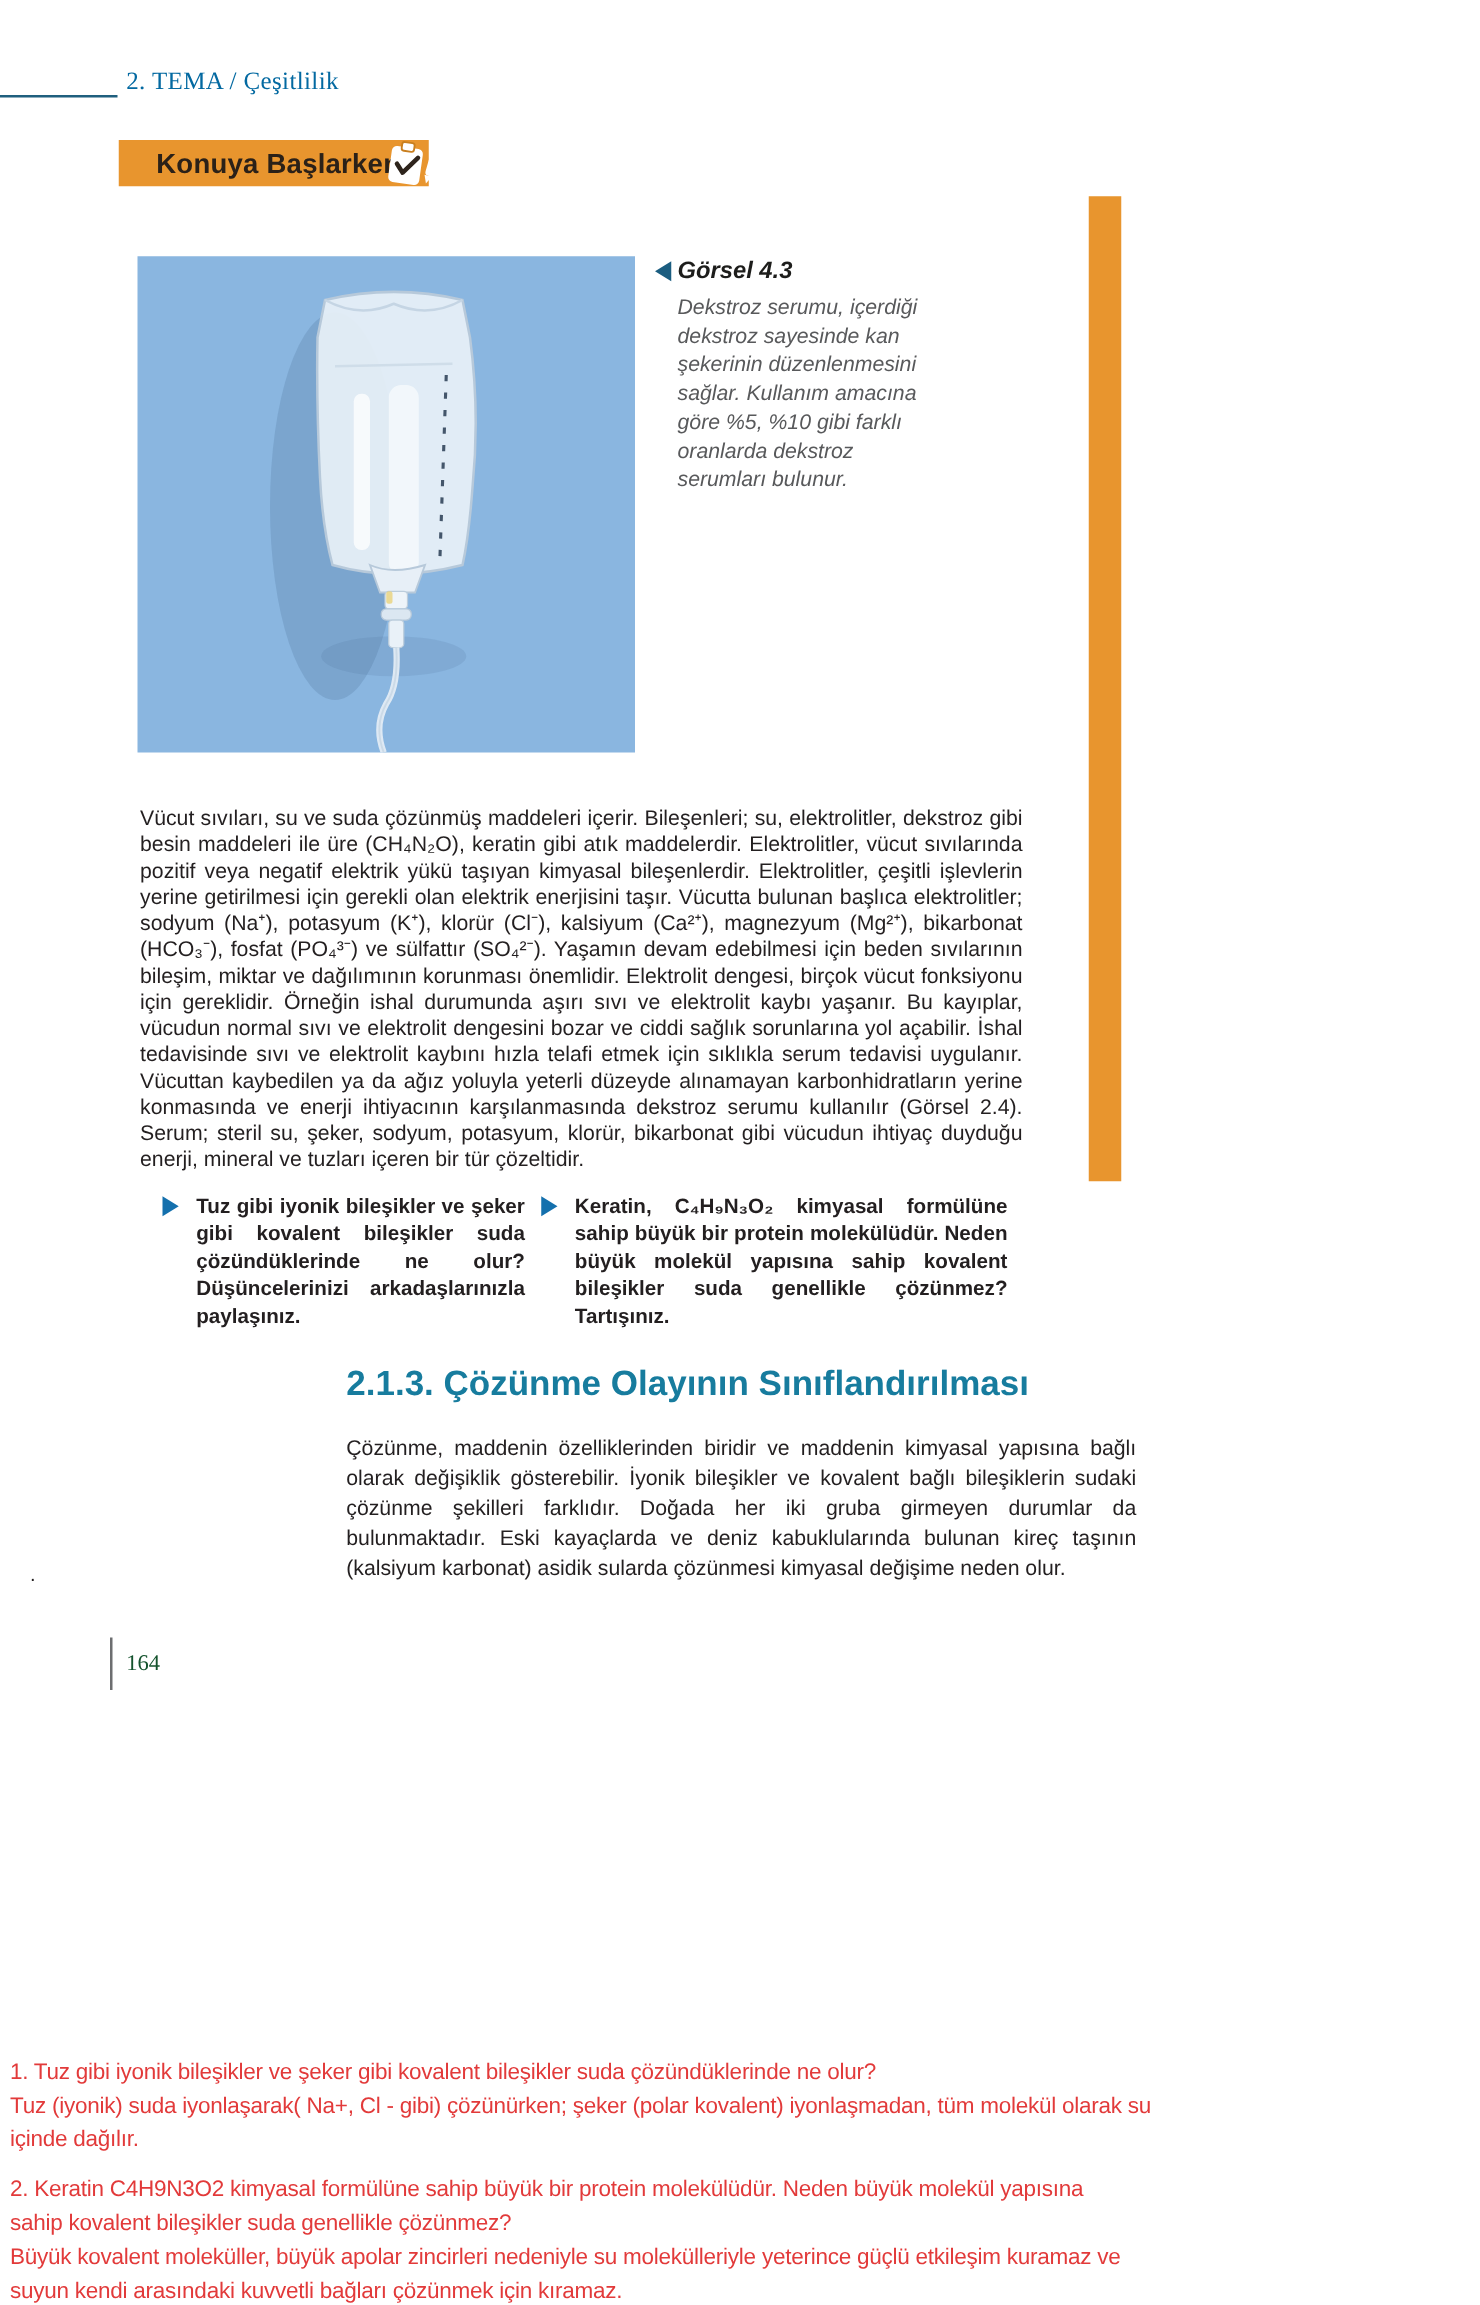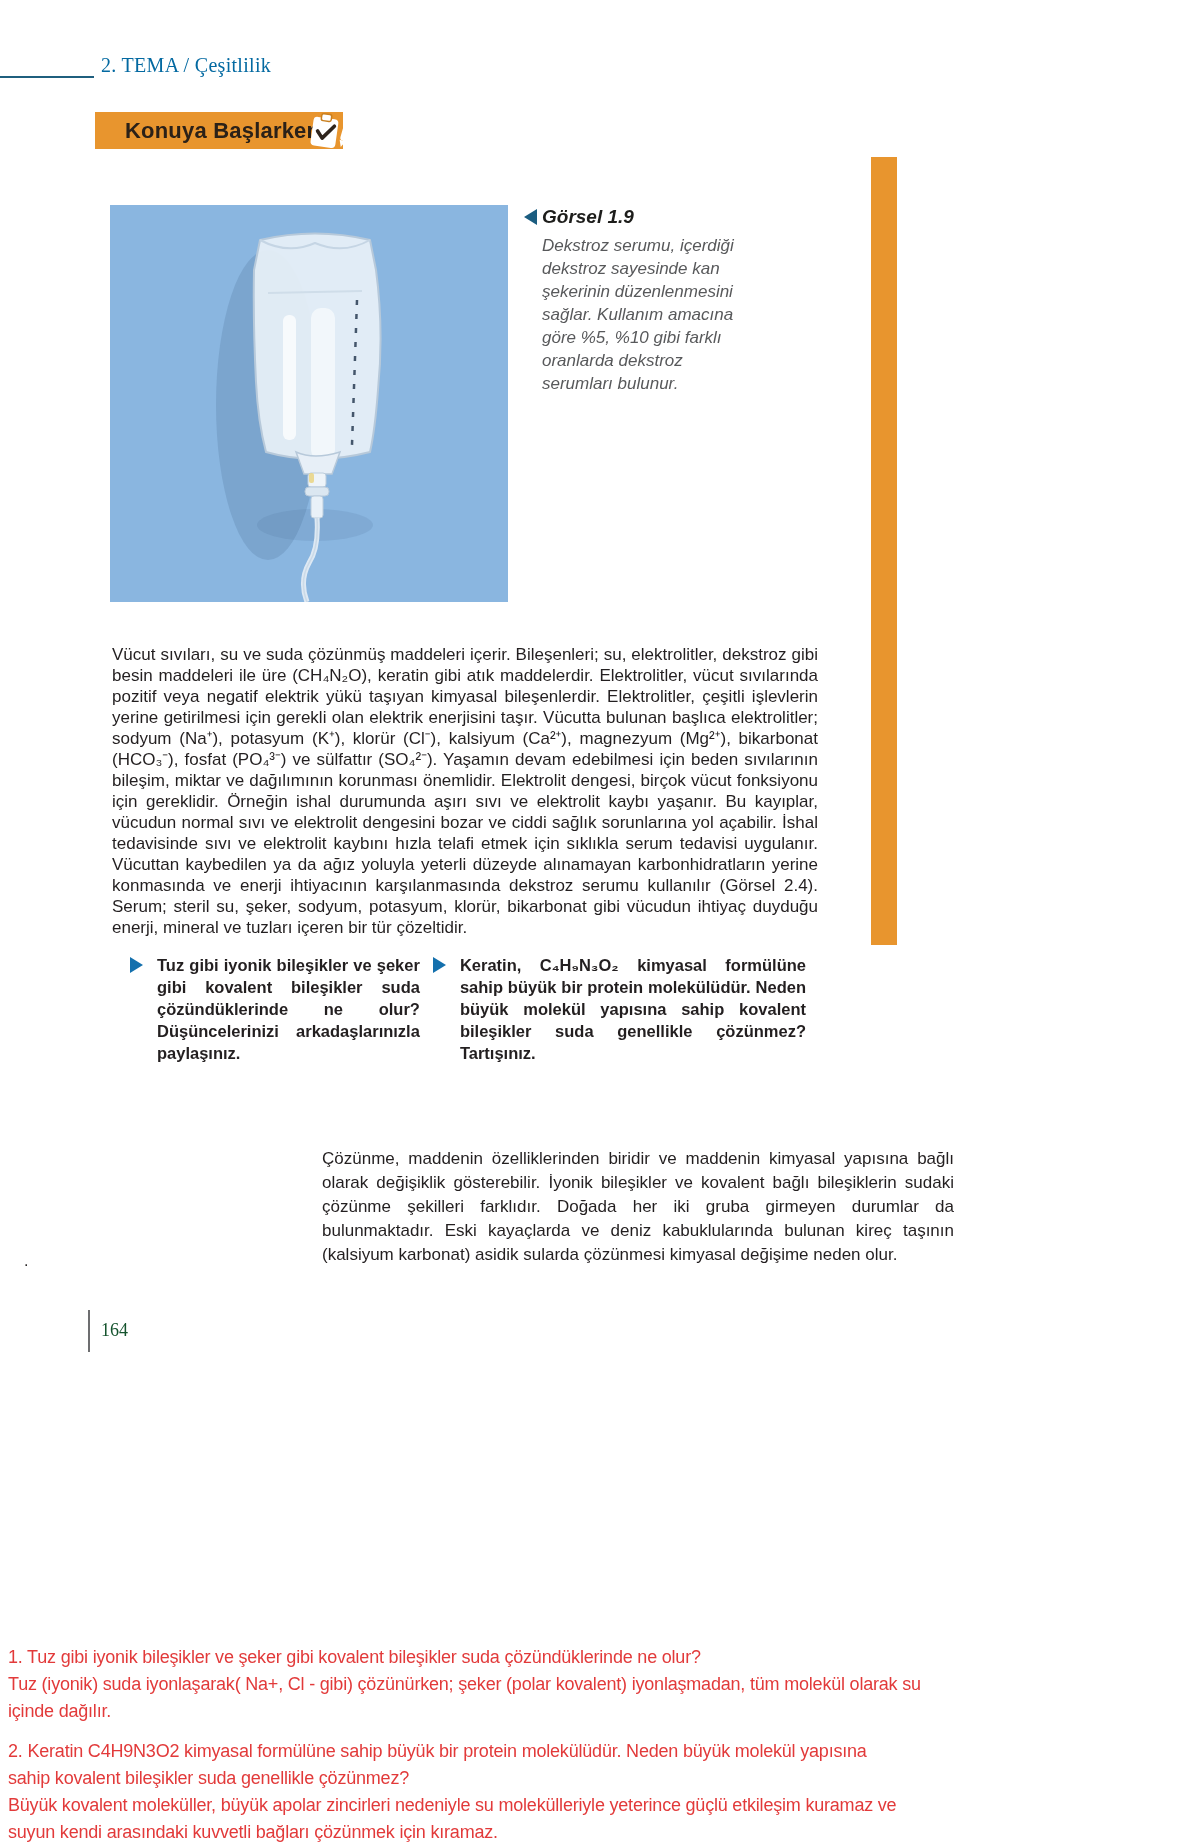--- a/index.html
+++ b/index.html
@@ -33,21 +33,21 @@
     color:#231f20;text-align:justify;margin-top:10px;}
   
   .bullets{position:absolute;left:130px;top:954px;width:676px;display:flex;flex-direction:row;gap:13px;}
   .bullet{display:flex;gap:14px;}
   .tri-right{width:0;height:0;border-top:8px solid transparent;border-bottom:8px solid transparent;
     border-left:13px solid #1470AD;margin-top:3px;flex:none;}
   .bullet-text{font-size:16.5px;line-height:22px;font-weight:bold;color:#231f20;text-align:justify;}
   
   .sec-head{position:absolute;left:277px;top:1091px;font-size:28px;font-weight:bold;color:#177C9E;}
   .sec-par{position:absolute;left:277px;top:1147px;width:632px;font-size:17px;line-height:24px;
-    color:#231f20;text-align:justify;margin-left:45px;}
+    color:#231f20;text-align:justify;}
   .stray-dot{position:absolute;left:24px;top:1252px;font-size:16px;color:#231f20;}
   
   .pn-rule{position:absolute;left:88px;top:1310px;width:2px;height:42px;background:#6d6e70;}
   .page-number{position:absolute;left:101px;top:1320px;font-family:"Liberation Serif",serif;
     font-size:18px;color:#14532d;}
   
   .answers{position:absolute;left:8px;top:1644px;width:1172px;color:#E23A3A;
     font-size:18px;line-height:27px;letter-spacing:-0.2px;}
   .ans-block + .ans-block{margin-top:13px;}
   .ans-line{min-height:27px;}
@@ -95,21 +95,21 @@
       <rect x="195" y="282" width="24" height="9" rx="4" fill="#dbe7f1" stroke="#b7c9da"></rect>
       <rect x="201" y="291" width="12" height="22" rx="3" fill="#e9f1f8" stroke="#bccddc"></rect>
       <path d="M207 313 q2 30 -8 45 q-10 18 -2 39" fill="none" stroke="#e3ecf4" stroke-width="5" opacity="0.95"></path>
       <path d="M207 313 q2 30 -8 45 q-10 18 -2 39" fill="none" stroke="#c6d6e4" stroke-width="1.5" opacity="0.8"></path>
     </svg>
   </div>
 
   <div class="caption">
     <div class="caption-head">
       <span class="arrow-left"></span>
-      <span class="caption-title">Görsel 1.9</span>
+      <span class="caption-title">Görsel 4.3</span>
     </div>
     <div class="caption-body">
       <div class="caption-line">Dekstroz serumu, içerdiği</div>
       <div class="caption-line">dekstroz sayesinde kan</div>
       <div class="caption-line">şekerinin düzenlenmesini</div>
       <div class="caption-line">sağlar. Kullanım amacına</div>
       <div class="caption-line">göre %5, %10 gibi farklı</div>
       <div class="caption-line">oranlarda dekstroz</div>
       <div class="caption-line">serumları bulunur.</div>
     </div>
@@ -121,20 +121,21 @@
     <div class="bullet">
       <span class="tri-right"></span>
       <span class="bullet-text">Tuz gibi iyonik bileşikler ve şeker gibi kovalent bileşikler suda çözündüklerinde ne olur? Düşüncelerinizi arkadaşlarınızla paylaşınız.</span>
     </div>
     <div class="bullet">
       <span class="tri-right"></span>
       <span class="bullet-text">Keratin, C₄H₉N₃O₂ kimyasal formülüne sahip büyük bir protein molekülüdür. Neden büyük molekül yapısına sahip kovalent bileşikler suda genellikle çözünmez? Tartışınız.</span>
     </div>
   </div>
 
+  <div class="sec-head">2.1.3. Çözünme Olayının Sınıflandırılması</div>
   <div class="sec-par">Çözünme, maddenin özelliklerinden biridir ve maddenin kimyasal yapısına bağlı olarak değişiklik gösterebilir. İyonik bileşikler ve kovalent bağlı bileşiklerin sudaki çözünme şekilleri farklıdır. Doğada her iki gruba girmeyen durumlar da bulunmaktadır. Eski kayaçlarda ve deniz kabuklularında bulunan kireç taşının (kalsiyum karbonat) asidik sularda çözünmesi kimyasal değişime neden olur.</div>
 
   <div class="stray-dot">.</div>
 
   <div class="pn-rule"></div>
   <div class="page-number">164</div>
 
   <div class="answers">
     <div class="ans-block">
       <div class="ans-line">1. Tuz gibi iyonik bileşikler ve şeker gibi kovalent bileşikler suda çözündüklerinde ne olur?</div>

